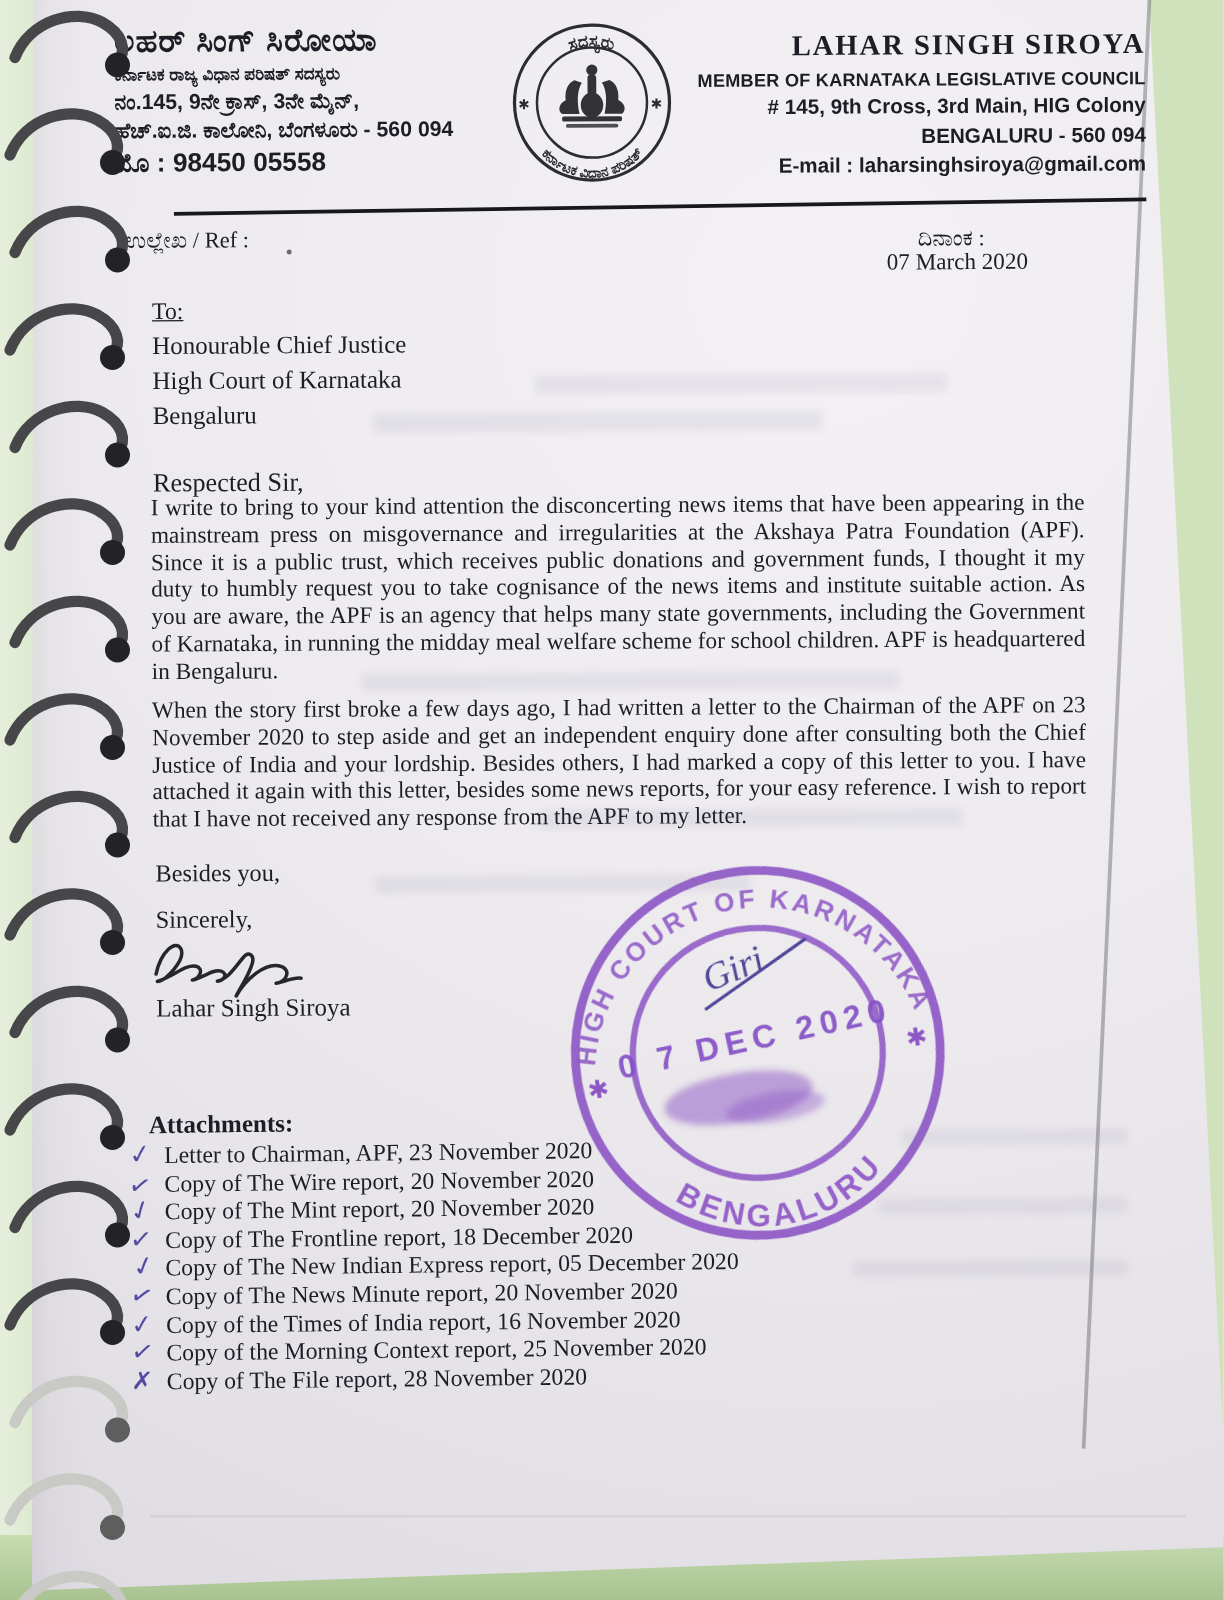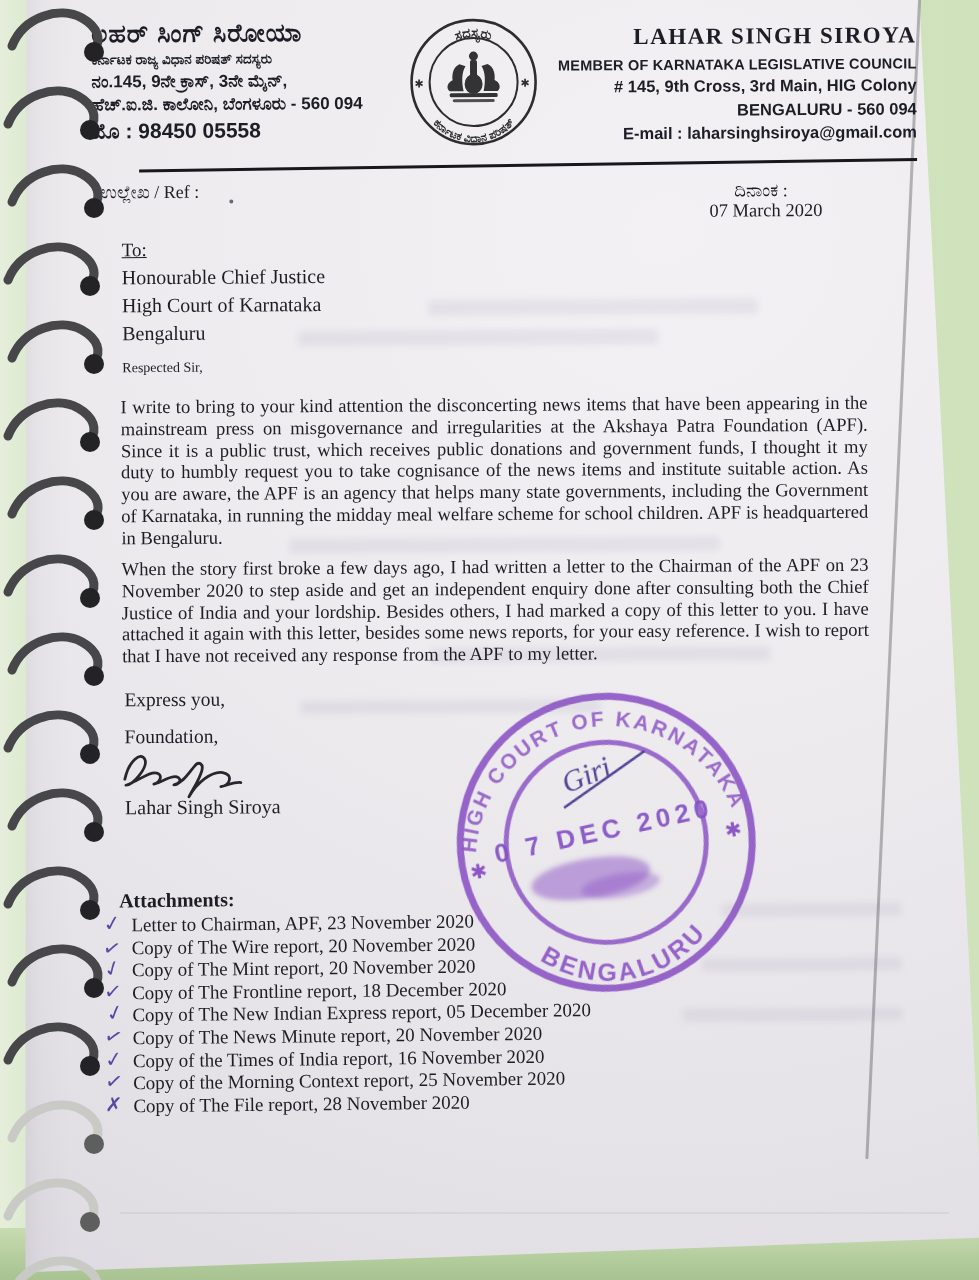--- a/index.html
+++ b/index.html
@@ -40,21 +40,21 @@
   .seal{left:411px;top:16px;width:132px;height:132px;}
 
   .rule{left:142px;top:164px;width:778px;height:3px;background:#17171c;transform:rotate(-0.5deg);}
 
   .ref{left:103px;top:180px;font-size:18px;}
   .date-label{left:700px;top:182px;font-size:18px;margin-left:37px;}
   .date-value{left:712px;top:202px;font-size:18.5px;}
 
   .to{left:124px;top:237px;font-size:19px;text-decoration:underline;}
   .recipient{left:124px;top:261px;font-size:20px;line-height:28px;}
-  .salutation{left:124px;top:358px;font-size:14px;}
+  .salutation{left:124px;top:372px;font-size:21px;}
 
   .para{left:122px;width:747px;font-size:18.6px;line-height:21.8px;text-align:justify;}
   .para1{top:394px;}
   .para2{top:556px;}
 
   .thanks{left:124px;top:687px;font-size:19.5px;}
   .sincerely{left:124px;top:724px;font-size:19.5px;}
   .sig{left:116px;top:741px;}
   .signatory{left:124px;top:794px;font-size:20px;}
 
@@ -170,22 +170,22 @@
     <div>Honourable Chief Justice</div>
     <div>High Court of Karnataka</div>
     <div>Bengaluru</div>
   </div>
 
   <div class="abs salutation z3">Respected Sir,</div>
 
   <div class="abs para para1 z3">I write to bring to your kind attention the disconcerting news items that have been appearing in the mainstream press on misgovernance and irregularities at the Akshaya Patra Foundation (APF). Since it is a public trust, which receives public donations and government funds, I thought it my duty to humbly request you to take cognisance of the news items and institute suitable action. As you are aware, the APF is an agency that helps many state governments, including the Government of Karnataka, in running the midday meal welfare scheme for school children. APF is headquartered in Bengaluru.</div>
   <div class="abs para para2 z3">When the story first broke a few days ago, I had written a letter to the Chairman of the APF on 23 November 2020 to step aside and get an independent enquiry done after consulting both the Chief Justice of India and your lordship. Besides others, I had marked a copy of this letter to you. I have attached it again with this letter, besides some news reports, for your easy reference. I wish to report that I have not received any response from the APF to my letter.</div>
 
-  <div class="abs thanks z3">Express you,</div>
-  <div class="abs sincerely z3">Foundation,</div>
+  <div class="abs thanks z3">Besides you,</div>
+  <div class="abs sincerely z3">Sincerely,</div>
 
   <div class="abs sig z4">
     <svg width="140" height="58" viewBox="0 0 140 58">
       <path d="M8 36 C12 18 24 8 28 16 C32 24 16 42 9 42 C22 38 32 28 40 30 C46 31.5 44 39 37 41 C46 39 54 32 60 34 C66 36 62 42 57 42 C66 40 72 30 78 23 C82 18 87 21 85 28 C82 38 76 46 72 54 C80 40 95 28 106 30 C117 32 113 43 104 44 C110 43 118 39 124 40" fill="none" stroke="#26262e" stroke-width="2.8" stroke-linecap="round" stroke-linejoin="round"></path>
     </svg>
   </div>
   <div class="abs signatory z3">Lahar Singh Siroya</div>
 
   <div class="abs attachments z3">
     <div class="head">Attachments:</div>

